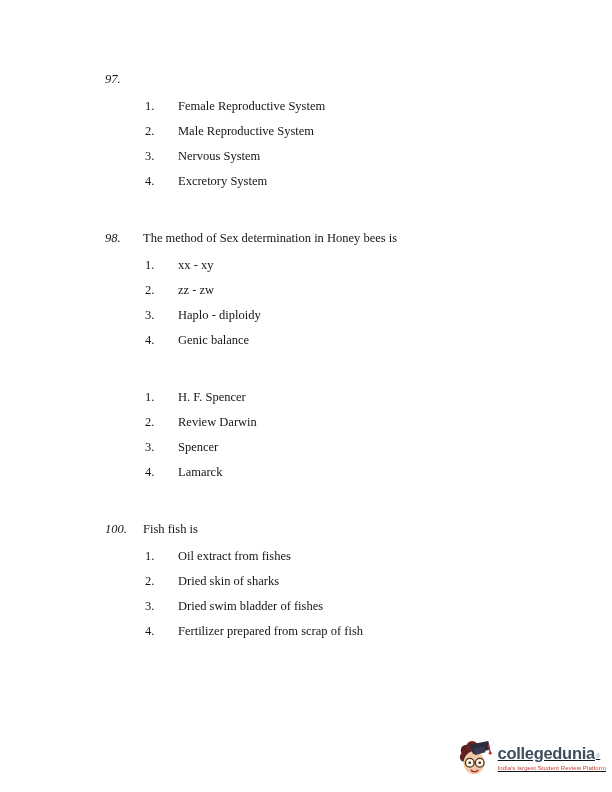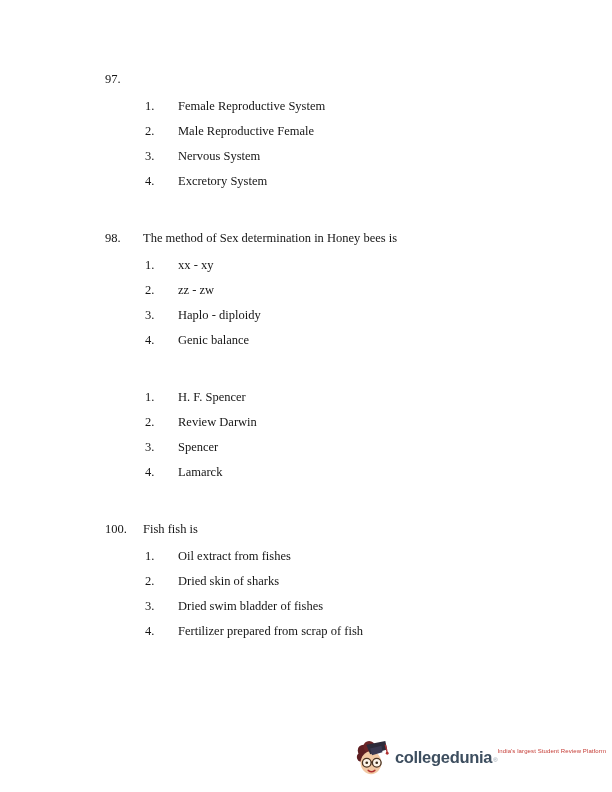--- a/index.html
+++ b/index.html
@@ -25,20 +25,21 @@
   }
   .question { margin-bottom: 43px; }
   .question:last-child { margin-bottom: 0; }
   .q-line {
     display: flex;
     line-height: 14px;
     margin-bottom: 13px;
   }
   .q-num {
     flex: 0 0 38px;
+    font-style: italic;
   }
   .opt {
     display: flex;
     line-height: 14px;
     margin-bottom: 11px;
     padding-left: 40px;
   }
   .opt:last-child { margin-bottom: 0; }
   .opt-num {
     flex: 0 0 33px;
@@ -49,21 +50,21 @@
     bottom: 12px;
     display: flex;
     align-items: center;
     font-family: "Liberation Sans", sans-serif;
   }
   .mascot {
     width: 38px;
     height: 44px;
     margin-right: 4px;
   }
-  .logo-textblock { display: flex; flex-direction: row; }
+  .logo-textblock { display: flex; flex-direction: column; text-decoration: underline; }
   .brand-line {
     display: flex;
     align-items: flex-start;
     line-height: 18px;
   }
   .brand {
     font-size: 16.5px;
     font-weight: 600;
     letter-spacing: -0.3px;
     color: #3d4e5f;
@@ -91,21 +92,21 @@
     <div class="question">
       <div class="q-line">
         <span class="q-num">97.</span>
       </div>
       <div class="opt">
         <span class="opt-num">1.</span>
         <span class="opt-text">Female Reproductive System</span>
       </div>
       <div class="opt">
         <span class="opt-num">2.</span>
-        <span class="opt-text">Male Reproductive Female</span>
+        <span class="opt-text">Male Reproductive System</span>
       </div>
       <div class="opt">
         <span class="opt-num">3.</span>
         <span class="opt-text">Nervous System</span>
       </div>
       <div class="opt">
         <span class="opt-num">4.</span>
         <span class="opt-text">Excretory System</span>
       </div>
     </div>

